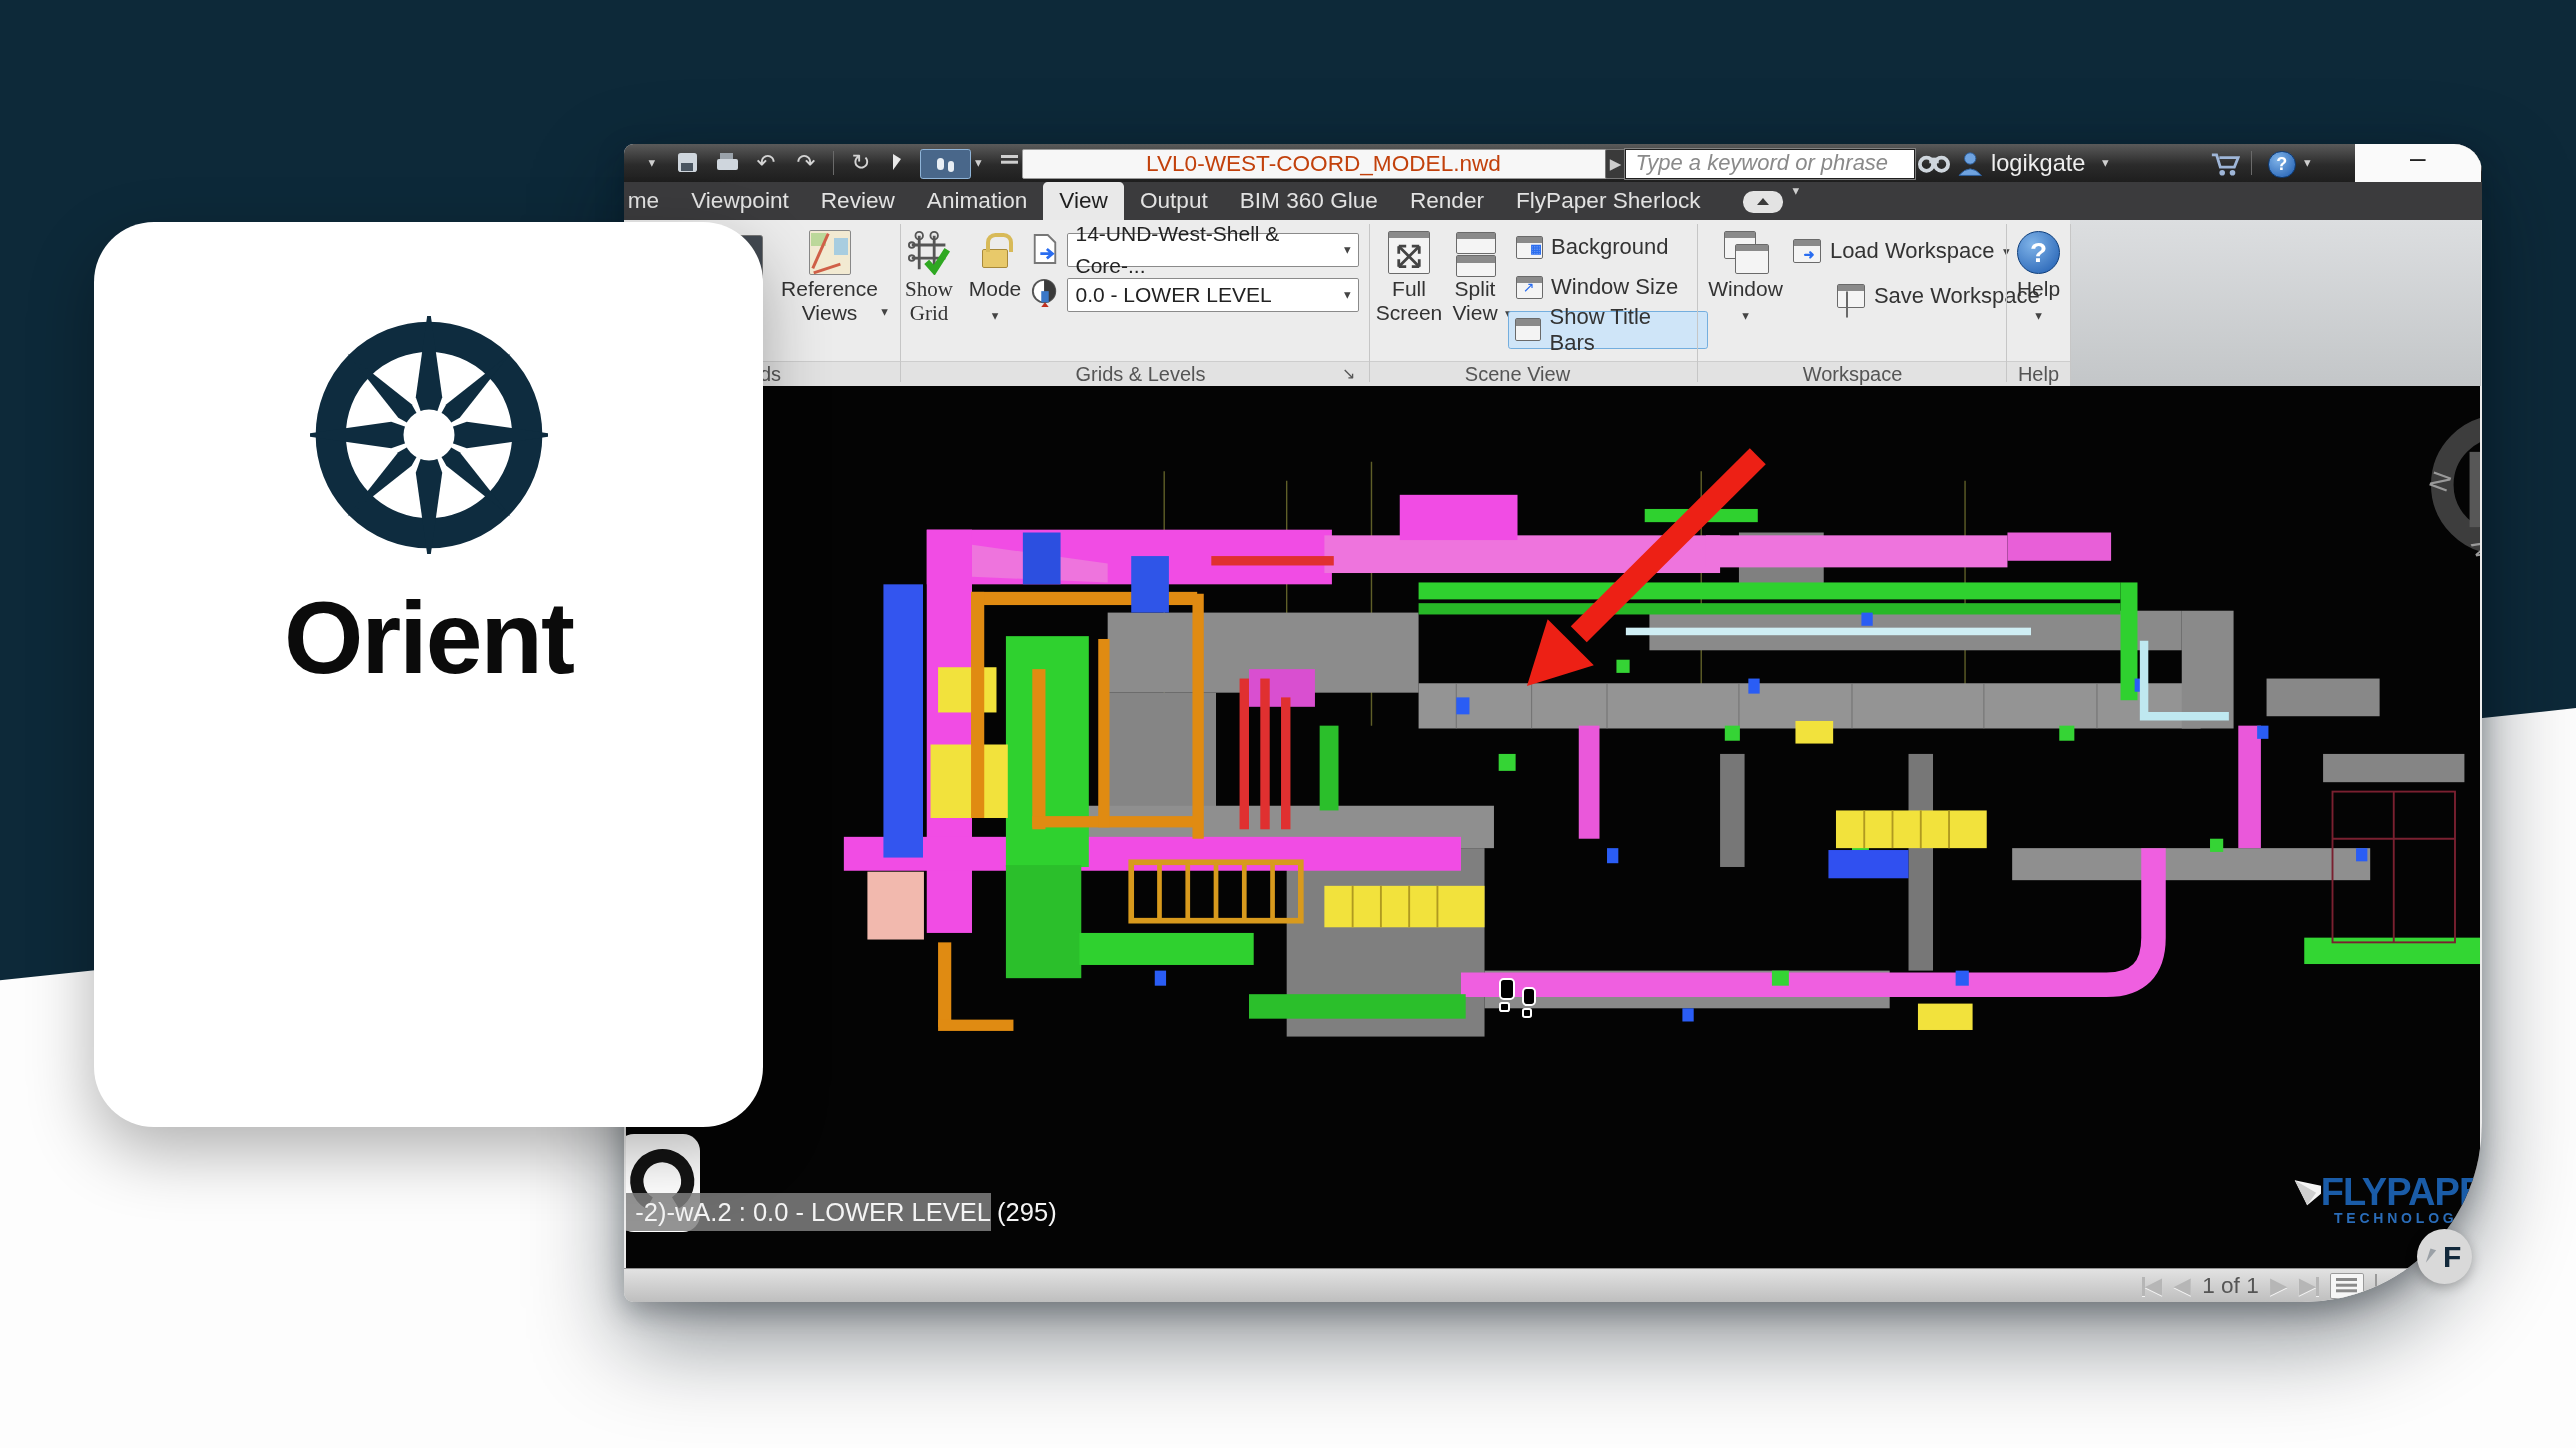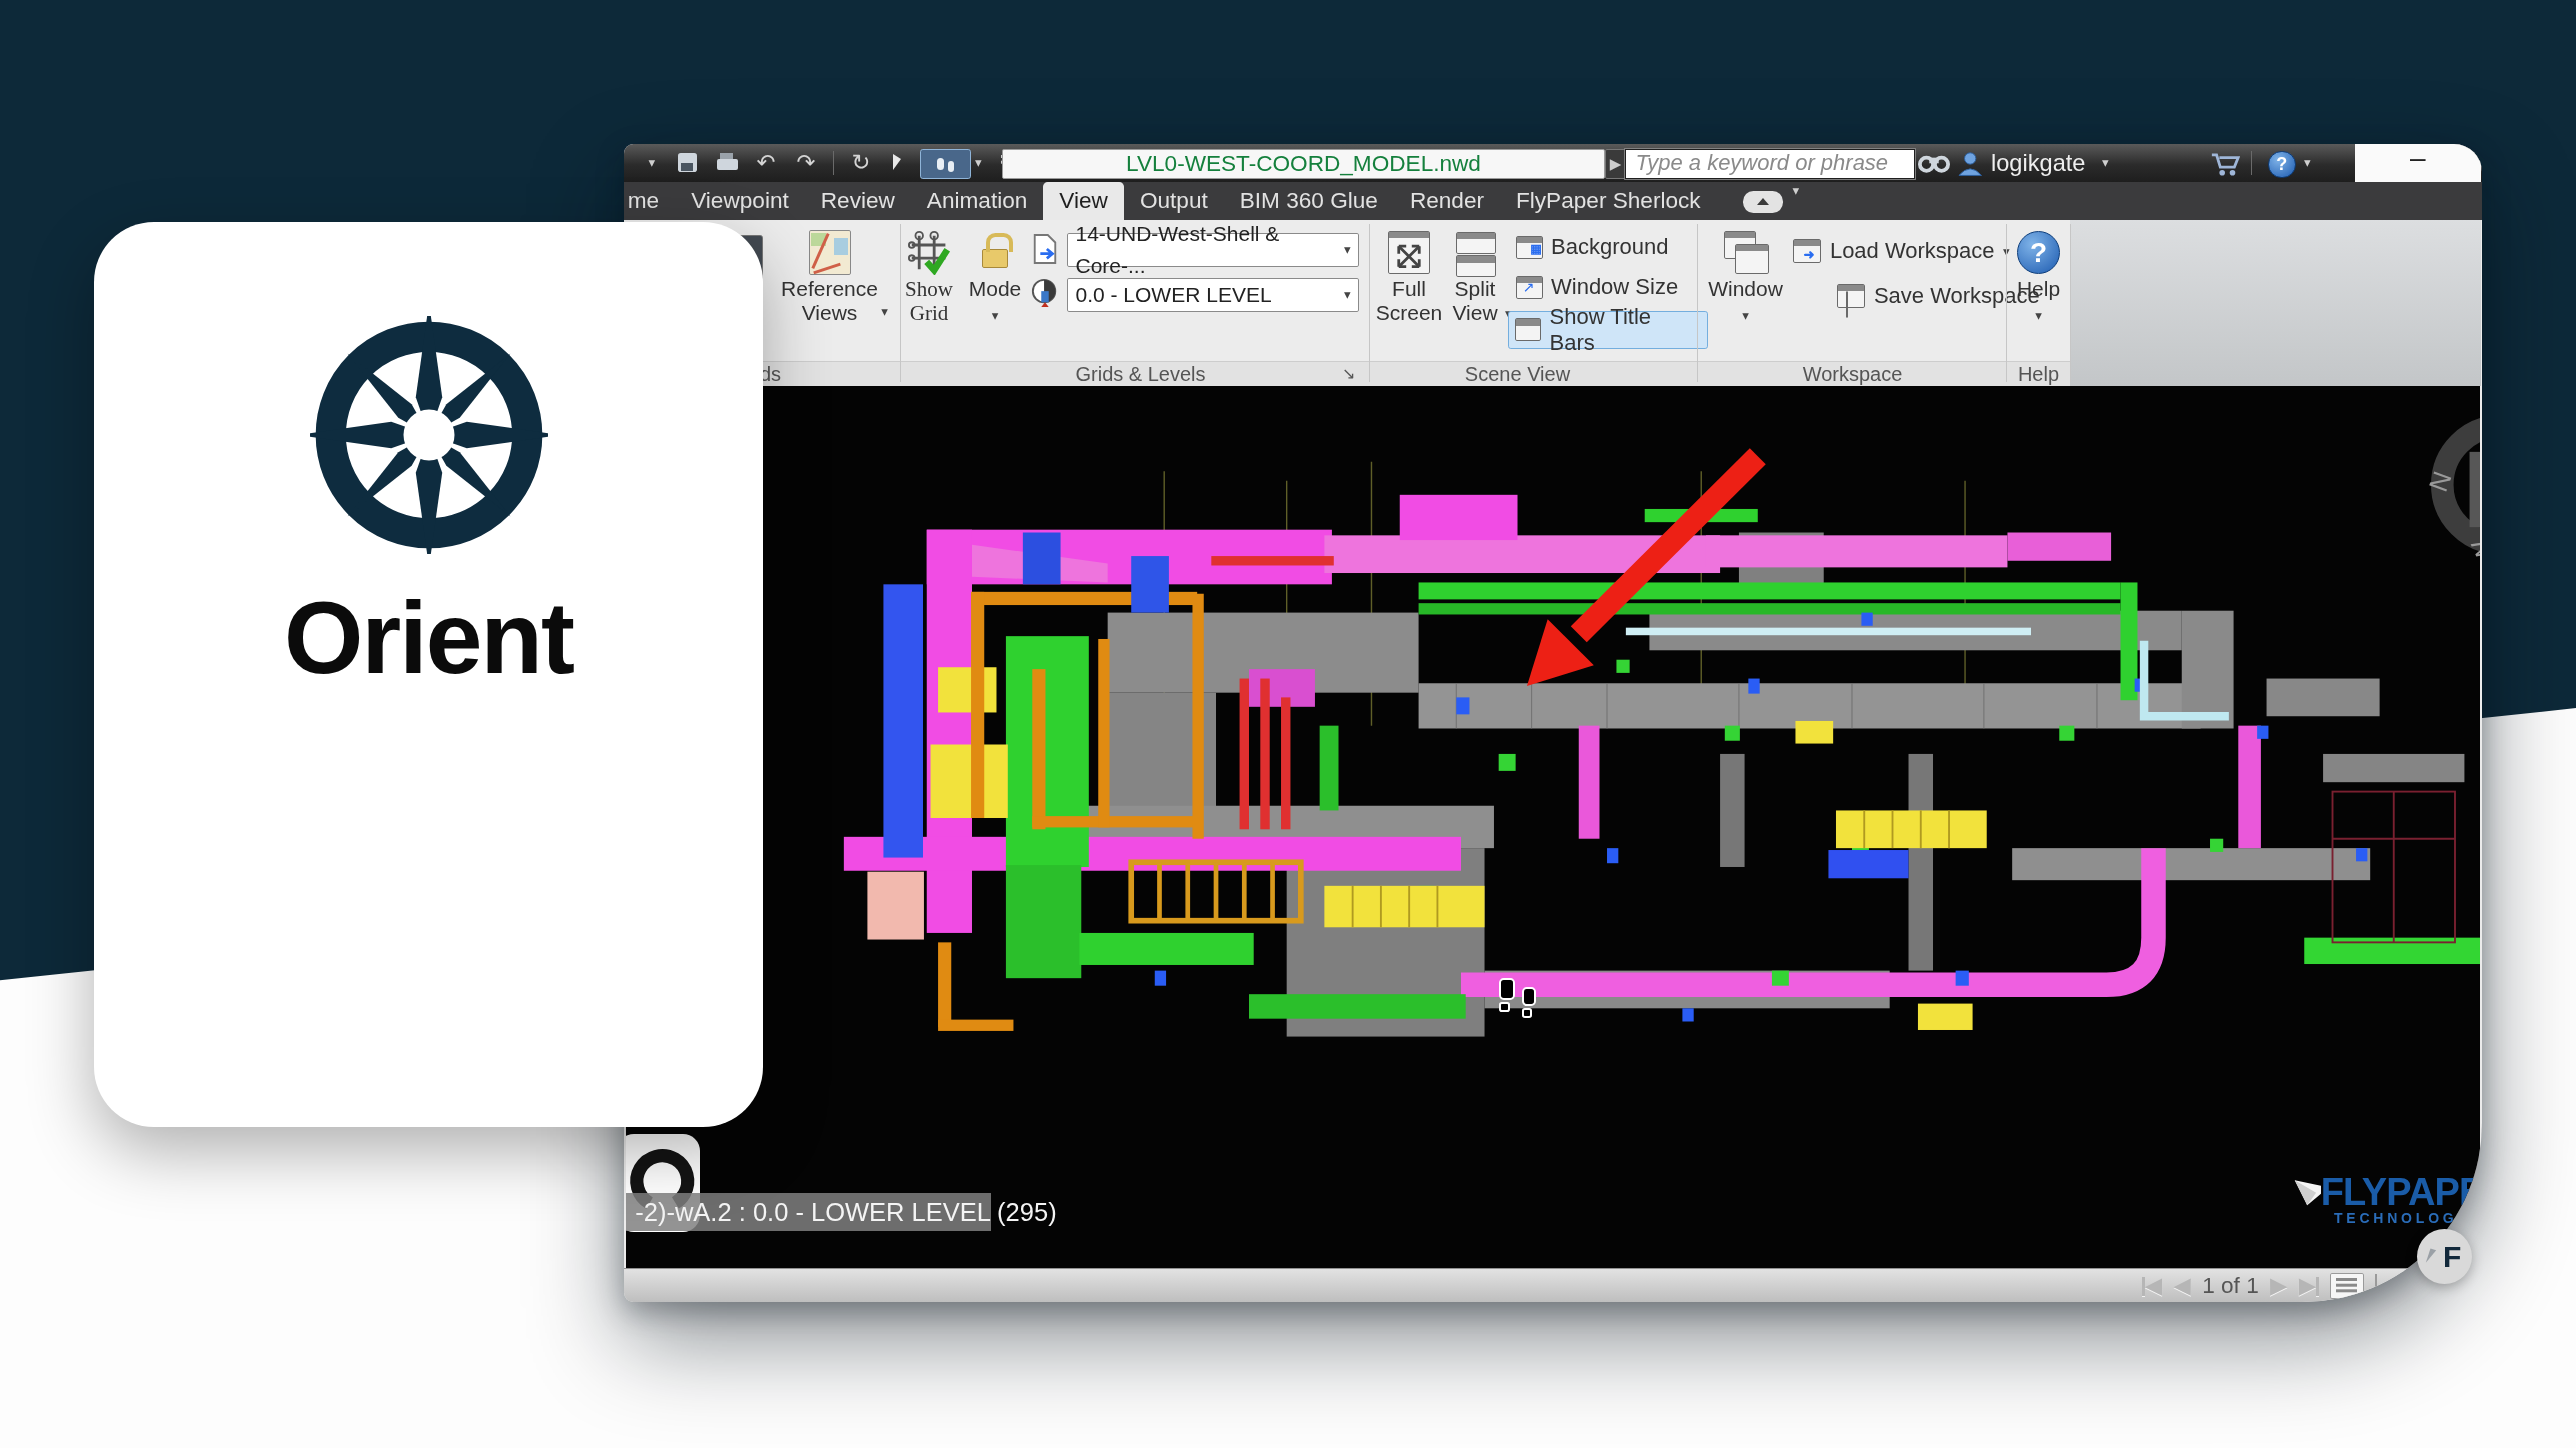--- a/index.html
+++ b/index.html
@@ -21,21 +21,21 @@
   .disk{width:19px;height:19px;background:#cfd6dd;border-radius:2.8px;position:relative;top:9.4px;margin:0 auto;}
   .disk:after{content:"";position:absolute;left:3.8px;bottom:1.9px;width:11.3px;height:7.5px;background:#4a5560;}
   .printer{width:21px;height:11.3px;background:#cfd6dd;border-radius:1.9px;position:relative;top:15px;margin:0 auto;}
   .printer:before{content:"";position:absolute;left:3.8px;top:-5.7px;width:13.2px;height:5.7px;background:#9aa2aa;}
   .cursor-tri{width:0;height:0;border-left:8.5px solid #e8e8e8;border-top:5.7px solid transparent;border-bottom:11.3px solid transparent;position:relative;top:10.4px;left:13.2px;}
   .footbtn{top:4.7px;width:49px;height:28px;background:#49678a;border:0.9px solid #8fb4d8;border-radius:2.8px;display:flex;align-items:center;justify-content:center;gap:3.8px;}
   .fp{width:7.5px;height:12.3px;border-radius:3.8px;background:#e8eef4;}
   .fp.s{width:6.6px;height:10.4px;margin-top:5.7px;}
   .collapse-bars{top:11.3px;width:17px;height:2.8px;background:#cfcfcf;box-shadow:0 5.7px 0 #cfcfcf;}
   .doc-title{top:4.7px;height:28px;background:#f7f7f7;border:0.9px solid #9b9b9b;border-radius:1.9px;
-    color:#15803d;font-size:22.6px;line-height:28px;text-align:center;}
+    color:#c2410c;font-size:22.6px;line-height:28px;text-align:center;margin-left:20px;}
   .title-next{top:4.7px;width:19px;height:28px;background:#3a3a3a;border:0.9px solid #777;color:#ccc;
     font-size:15px;line-height:28px;text-align:center;border-radius:1.9px;}
   .searchbox{top:4.7px;height:28px;background:#fff;border:1.9px solid #1f1f1f;box-shadow:0 0 0 0.9px #888;
     font-style:italic;color:#8a8a8a;font-size:22px;line-height:26.4px;padding-left:9.4px;}
   .user-name{font-size:23.6px;color:#eee;line-height:38px;}
   .help-circ{top:6.6px;width:25.5px;height:25.5px;border-radius:50%;background:radial-gradient(circle at 35% 30%,#7fb3e8,#1d5bb0);
     color:#fff;font-size:18px;font-weight:bold;text-align:center;line-height:25.5px;border:0.9px solid #0d3d7a;}
   .min-panel{top:0;height:38px;background:#fafafa;color:#222;font-size:28px;}
   
   .tabsbar{position:absolute;left:0;top:38px;width:100%;height:39px;background:#3b3b3d;

